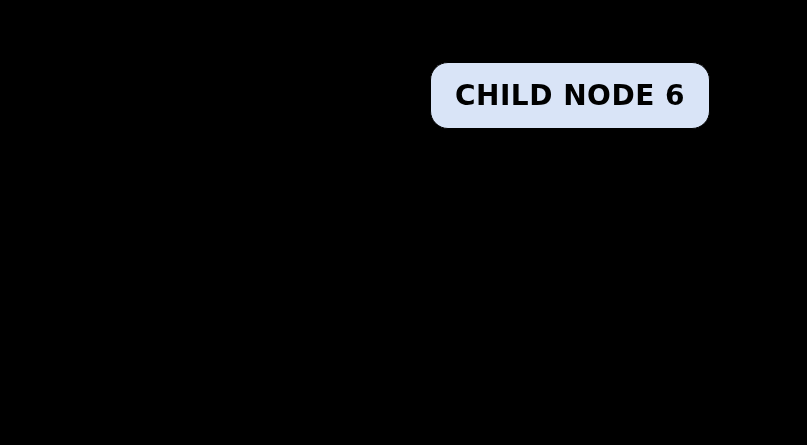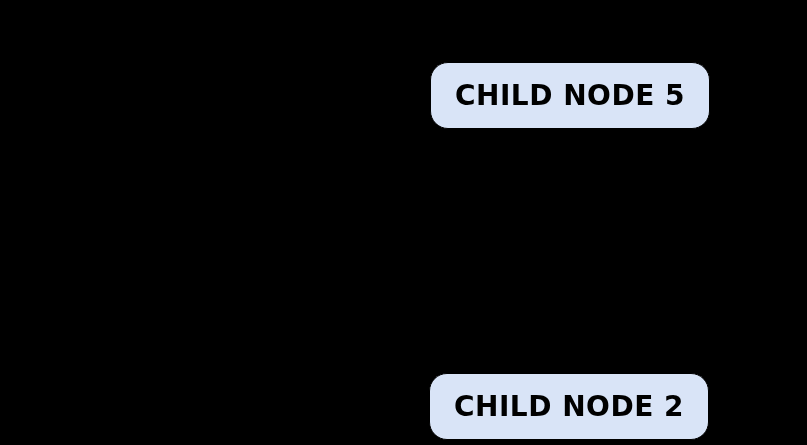--- a/index.html
+++ b/index.html
@@ -58,20 +58,17 @@
     height: 67px;
   }
 </style>
 </head>
 <body>
 
 <div class="canvas">
 
 
   <div class="node node-child1">
-    <span class="node-label">CHILD NODE 5</span>
+    <span class="node-label">CHILD NODE 6</span>
   </div>
 
-  <div class="node node-child2">
-    <span class="node-label">CHILD NODE 2</span>
-  </div>
 
 </div>
 
 </body></html>

